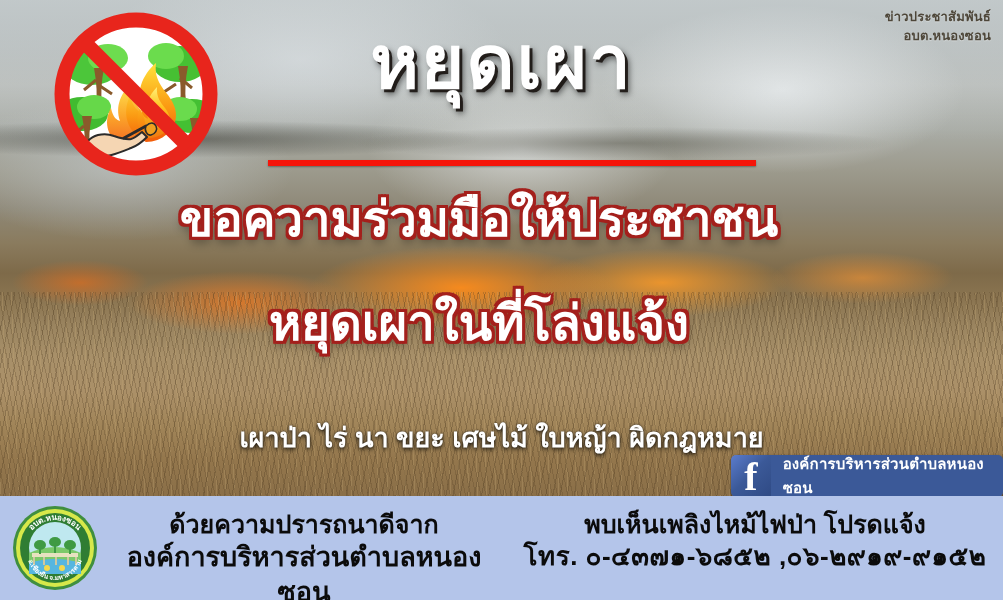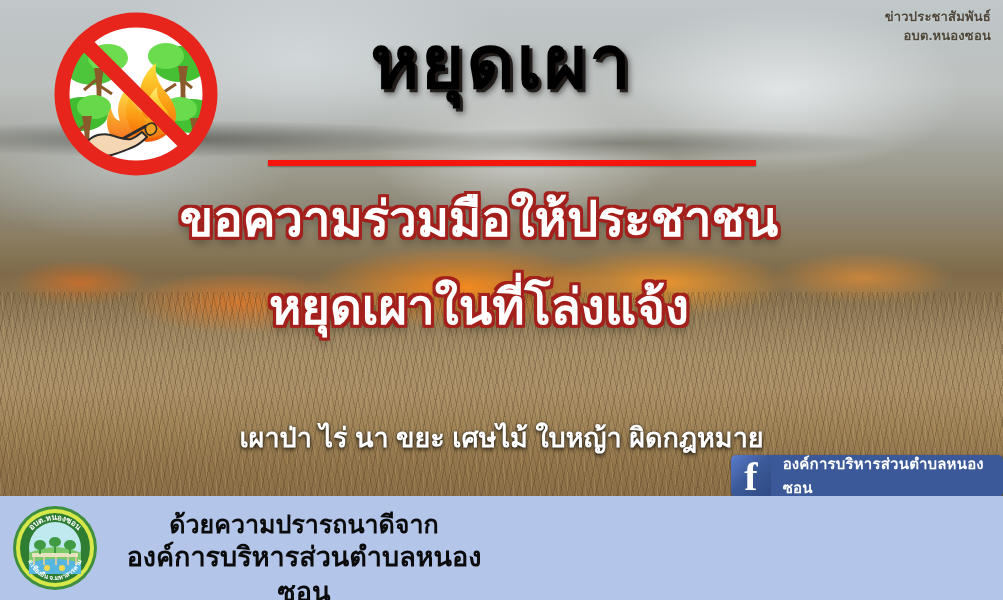--- a/index.html
+++ b/index.html
@@ -80,21 +80,21 @@
     text-shadow:0 1px 1px rgba(255,255,255,.35);
     letter-spacing:.2px;
     margin-left:32px;
   }
   .kicker .k2{ display:block; }
 
   .headline{
     position:absolute; left:0; top:26px; width:1003px;
     text-align:center;
     font-size:74px; font-weight:700; line-height:1;
-    color:#000000;
+    color:#ffffff;
     text-shadow:
       3px 3px 0 rgba(20,14,10,.85),
       4px 5px 6px rgba(0,0,0,.55);
     letter-spacing:2px;
   }
 
   .divider{
     position:absolute; left:268px; top:160px;
     width:488px; height:6px; background:#f5150a;
     box-shadow:0 1px 2px rgba(0,0,0,.35);
@@ -103,21 +103,21 @@
   .slogan{
     position:absolute; left:0; width:958px;
     text-align:center; color:#ffffff;
     font-size:49px; font-weight:700; line-height:1.12;
     text-shadow:
       -3px 0 0 #a4201c, 3px 0 0 #a4201c, 0 -3px 0 #a4201c, 0 3px 0 #a4201c,
       -3px -3px 0 #a4201c, 3px -3px 0 #a4201c, -3px 3px 0 #a4201c, 3px 3px 0 #a4201c,
       0 6px 10px rgba(0,0,0,.4);
   }
   .slogan.l1{ top:192px; }
-  .slogan.l2{ top:280px; }
+  .slogan.l2{ top:296px; }
 
   .sub{
     position:absolute; left:0; width:1003px;
     text-align:center; color:#ffffff;
     font-size:27px; font-weight:700; line-height:1.2;
     text-shadow:0 2px 4px rgba(0,0,0,.75), 0 0 2px rgba(0,0,0,.6);
   }
   .sub.s1{ top:386px;margin-top:36px; }
   .sub.s2{ top:443px; }
 
@@ -303,15 +303,19 @@
           <textPath href="#arcBot" startOffset="50%" text-anchor="middle">อ.เชียงยืน จ.มหาสารคาม</textPath>
         </text>
       </svg>
     </div>
 
     <div class="foot-left">
       <div class="fl1">ด้วยความปรารถนาดีจาก</div>
       <div class="fl2">องค์การบริหารส่วนตำบลหนองซอน</div>
     </div>
 
+    <div class="foot-right">
+      <div class="fr1">พบเห็นเพลิงไหม้ไฟป่า โปรดแจ้ง</div>
+      <div class="fr2">โทร. ๐-๔๓๗๑-๖๘๕๒ ,๐๖-๒๙๑๙-๙๑๕๒</div>
+    </div>
 
   </div>
 </div>
 
 </body></html>

